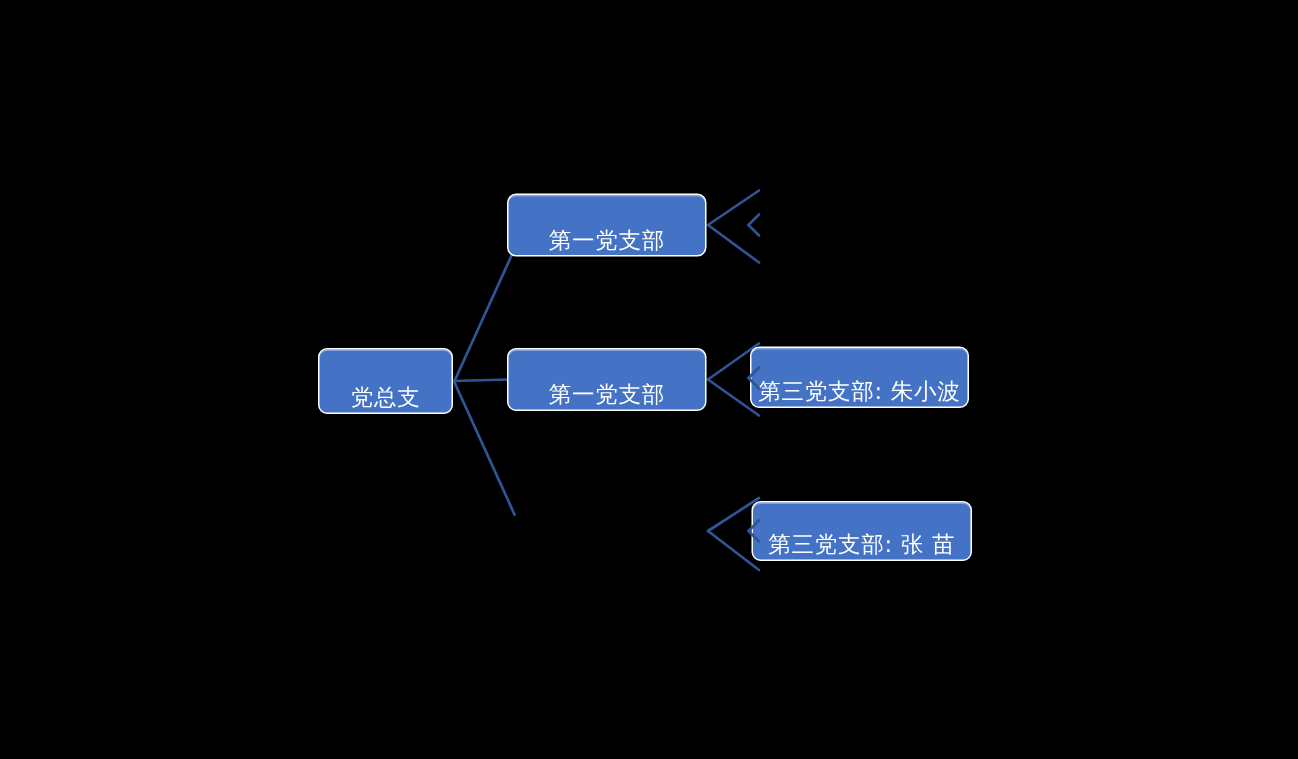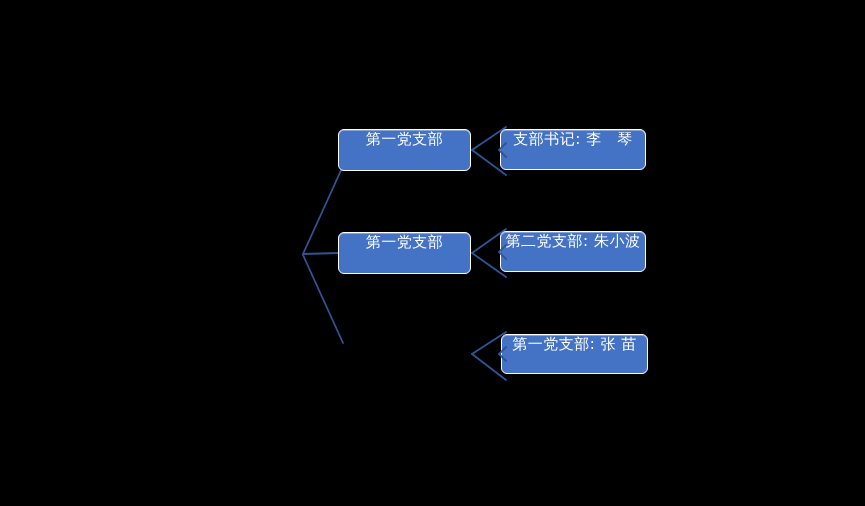--- a/index.html
+++ b/index.html
@@ -35,21 +35,21 @@
   .node {
     position: absolute;
     box-sizing: border-box;
     background: var(--node-fill, #4472C4);
     border: 1.5px solid var(--node-border, #FFFFFF);
     border-radius: 6px;
     color: var(--text-color, #FFFFFF);
     font-size: 15px;
     letter-spacing: 0.5px;
     display: flex;
-    align-items: flex-start;
+    align-items: flex-end;
     justify-content: center;
     white-space: nowrap;
     box-shadow: inset 0 1px 0 rgba(255,255,255,0.35);
   }
 
   
   #node-root   { left: 212px; top: 232px; width:  90px; height: 44px; }
   #node-b1     { left: 338px; top: 129px; width: 133px; height: 42px; }
   #node-b2     { left: 338px; top: 232px; width: 133px; height: 42px; }
   #node-b3     { left: 338px; top: 333px; width: 133px; height: 42px; }
@@ -72,36 +72,36 @@
     <line class="connector" x1="472" y1="150" x2="506" y2="175"></line>
 
     <line class="connector" x1="472" y1="253" x2="506" y2="229"></line>
     <line class="connector" x1="472" y1="253" x2="506" y2="277"></line>
 
     <line class="connector" x1="472" y1="354" x2="506" y2="332"></line>
     <line class="connector" x1="472" y1="354" x2="506" y2="380"></line>
   </svg>
 
   <div id="nodes">
+    <div id="node-root" class="node">
+      <span>党总支</span>
+    </div>
 
     <div id="node-b1" class="node">
       <span>第一党支部</span>
     </div>
     <div id="node-b2" class="node">
       <span>第一党支部</span>
     </div>
 
-    <div id="node-s1" class="node">
-      <span>支部书记: 李　琴</span>
-    </div>
     <div id="node-s2" class="node">
-      <span>第二党支部: 朱小波</span>
+      <span>第三党支部: 朱小波</span>
     </div>
     <div id="node-s3" class="node">
-      <span>第一党支部: 张 苗</span>
+      <span>第三党支部: 张 苗</span>
     </div>
   </div>
 
   <svg id="lines-over" class="layer" viewBox="0 0 865 506" xmlns="http://www.w3.org/2000/svg">
     <polyline class="connector" points="506,143 499,150 506,157"></polyline>
     <polyline class="connector" points="506,245 499,252 506,259"></polyline>
     <polyline class="connector" points="506,347 499,354 506,361"></polyline>
   </svg>
 
 </div>

